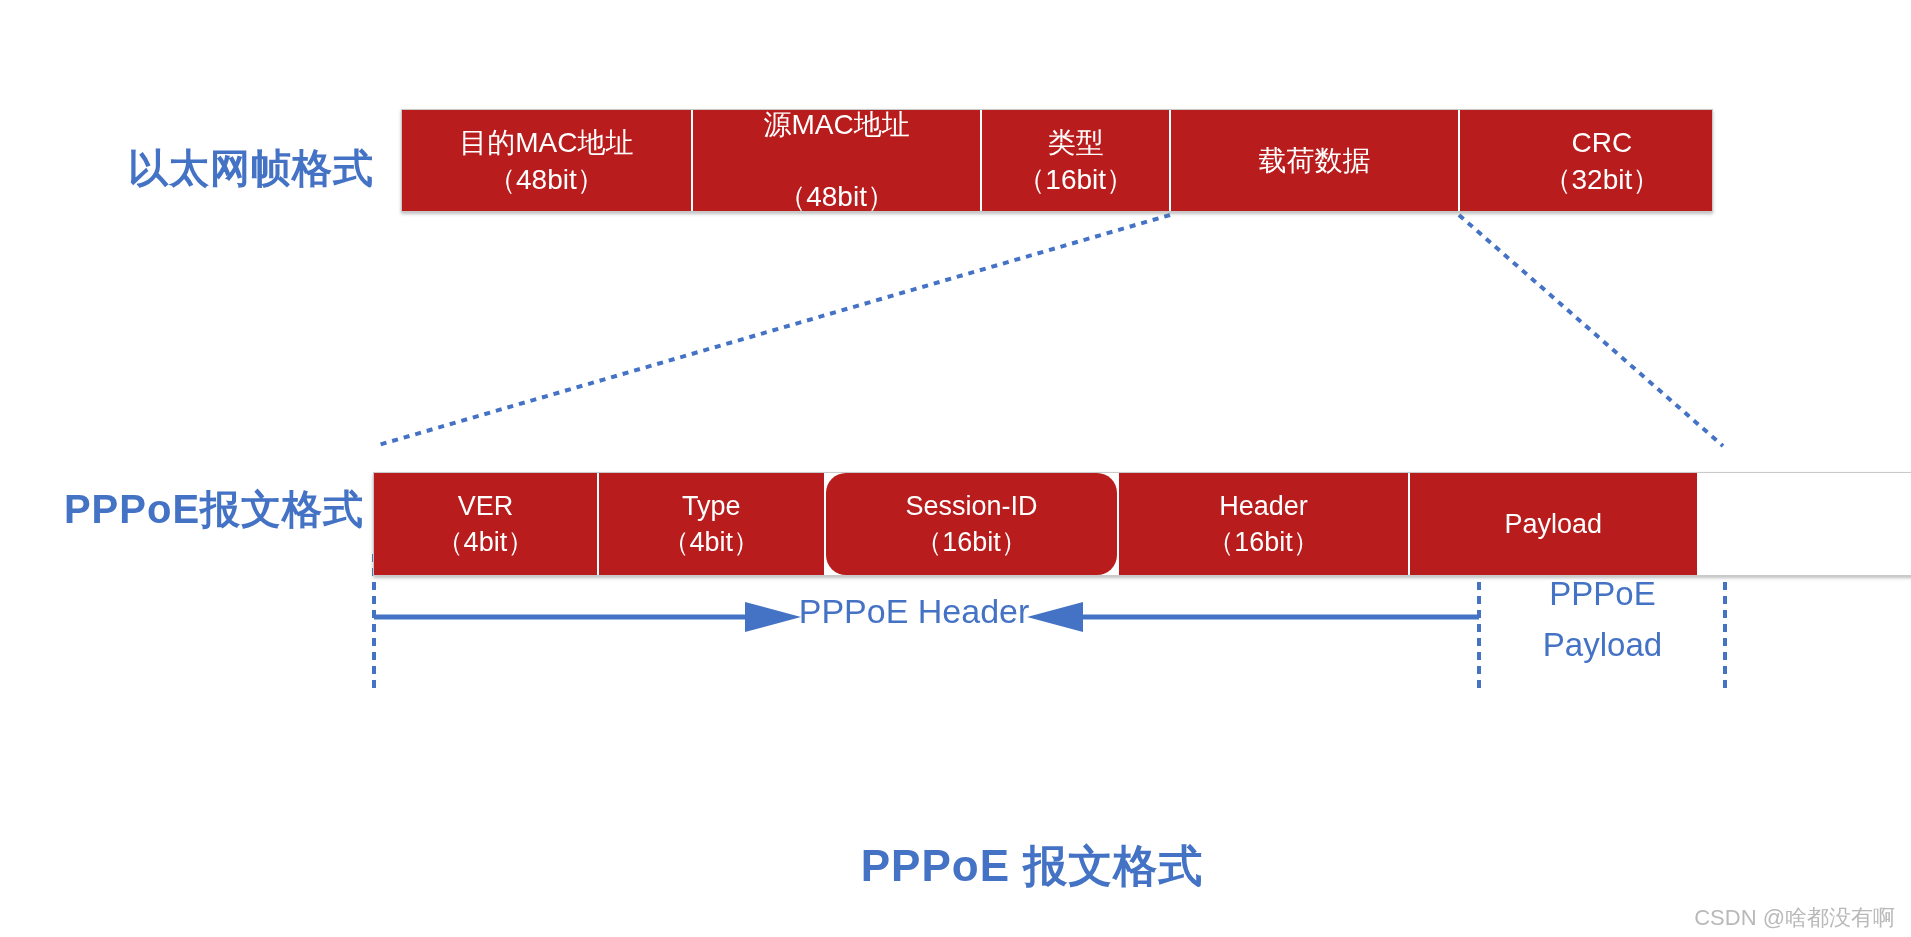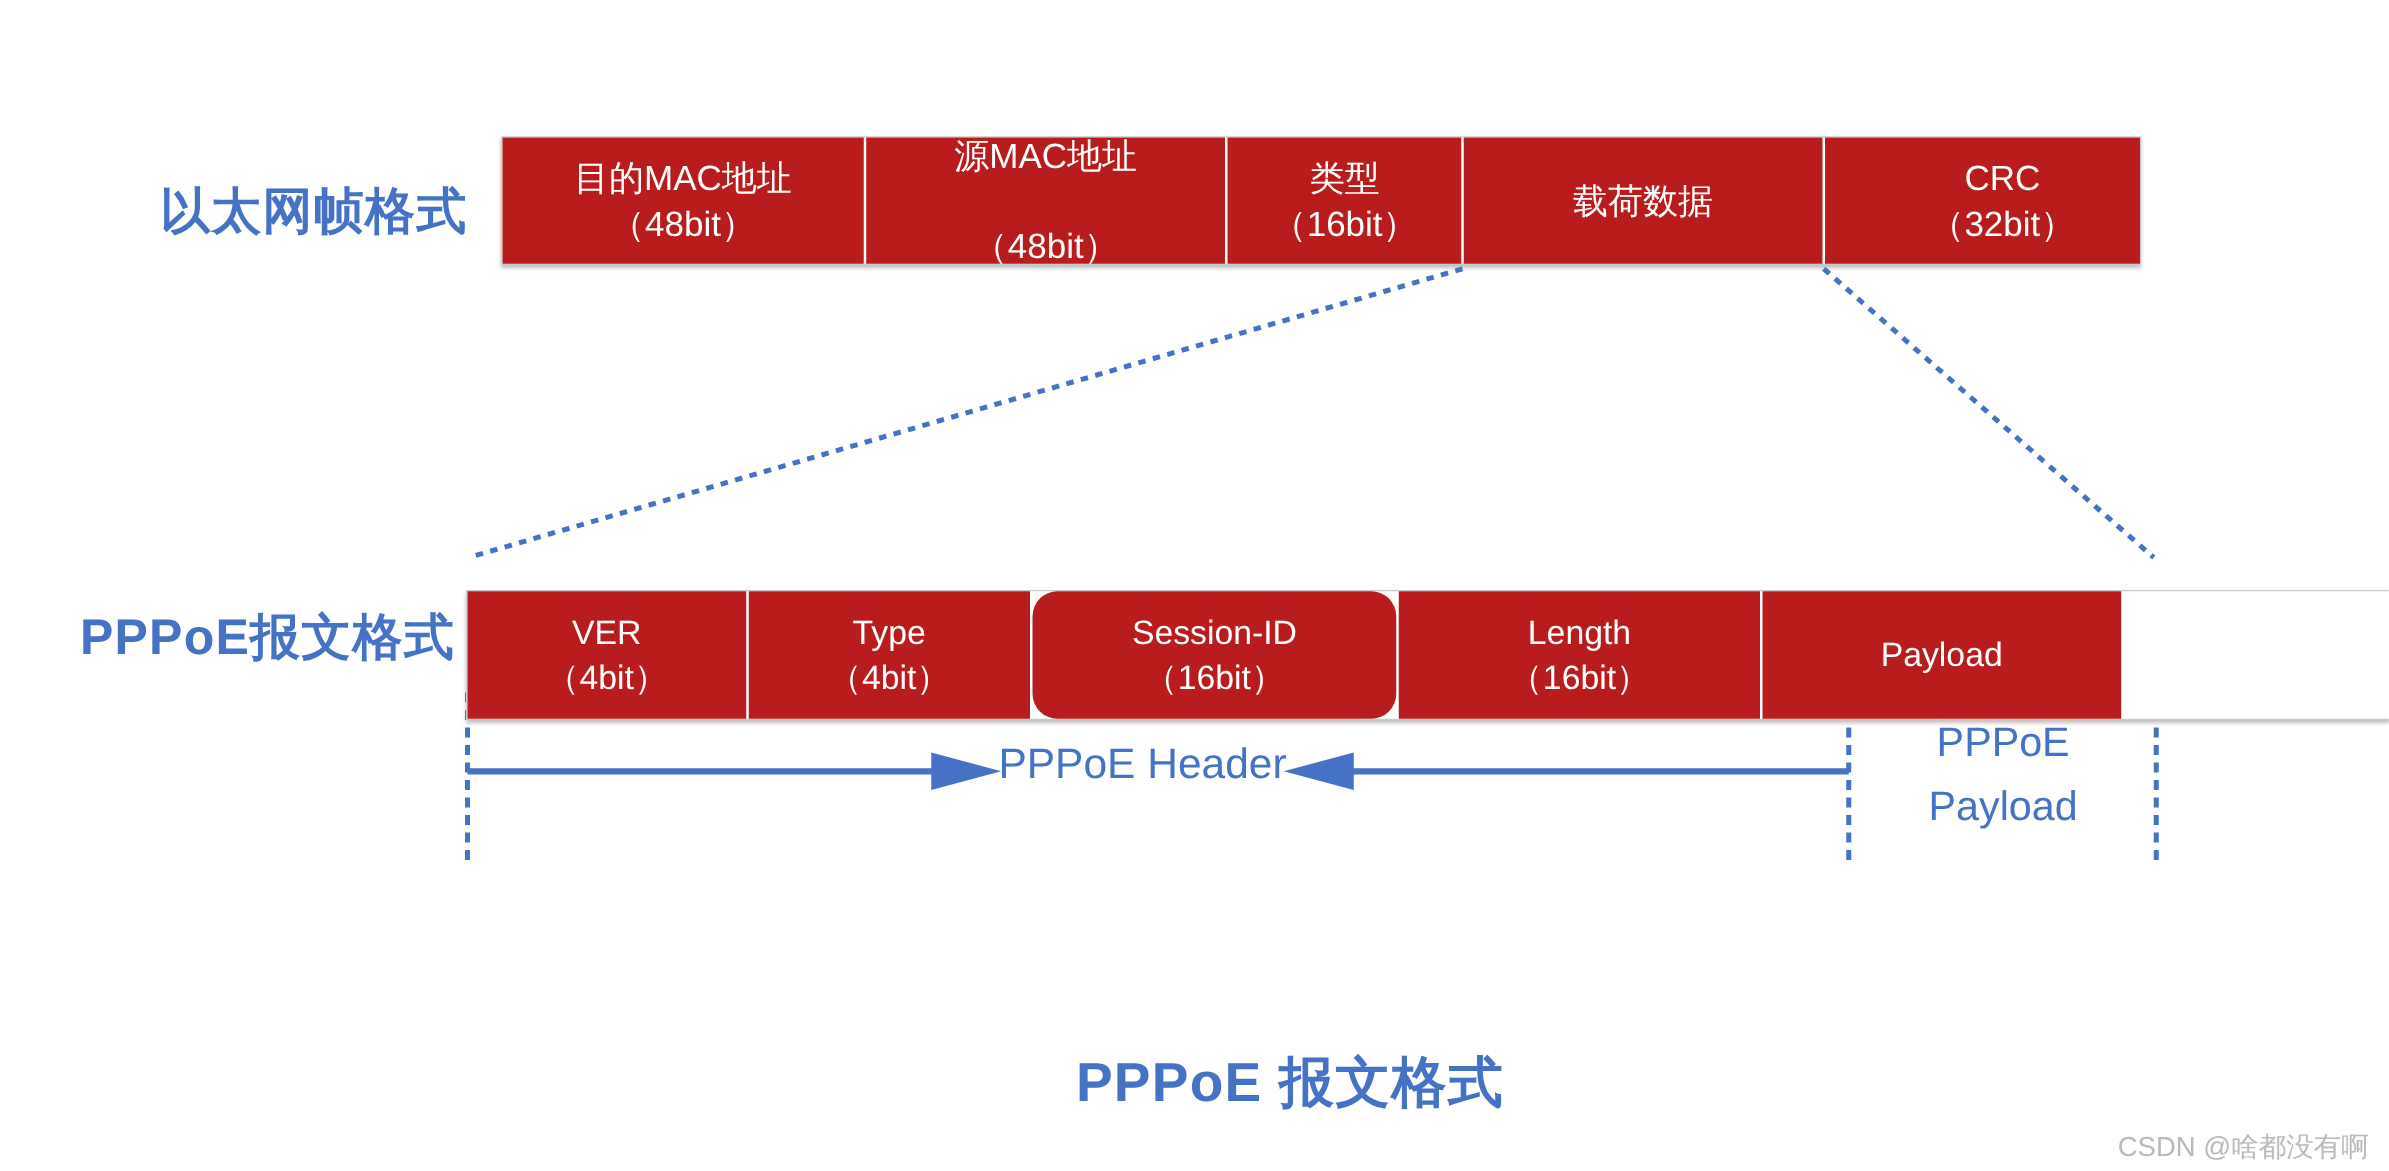--- a/index.html
+++ b/index.html
@@ -111,21 +111,21 @@
     </div>
     <div class="cell pc2">
       <span>Type</span>
       <span>（4bit）</span>
     </div>
     <div class="cell pc4">
       <span>Session-ID</span>
       <span>（16bit）</span>
     </div>
     <div class="cell pc5">
-      <span>Length</span>
+      <span>Header</span>
       <span>（16bit）</span>
     </div>
     <div class="cell pc6">
       <span>Payload</span>
 
     </div>
   </div>
 
   <div class="blue-note" id="pppoe-header-label">PPPoE Header</div>
 

